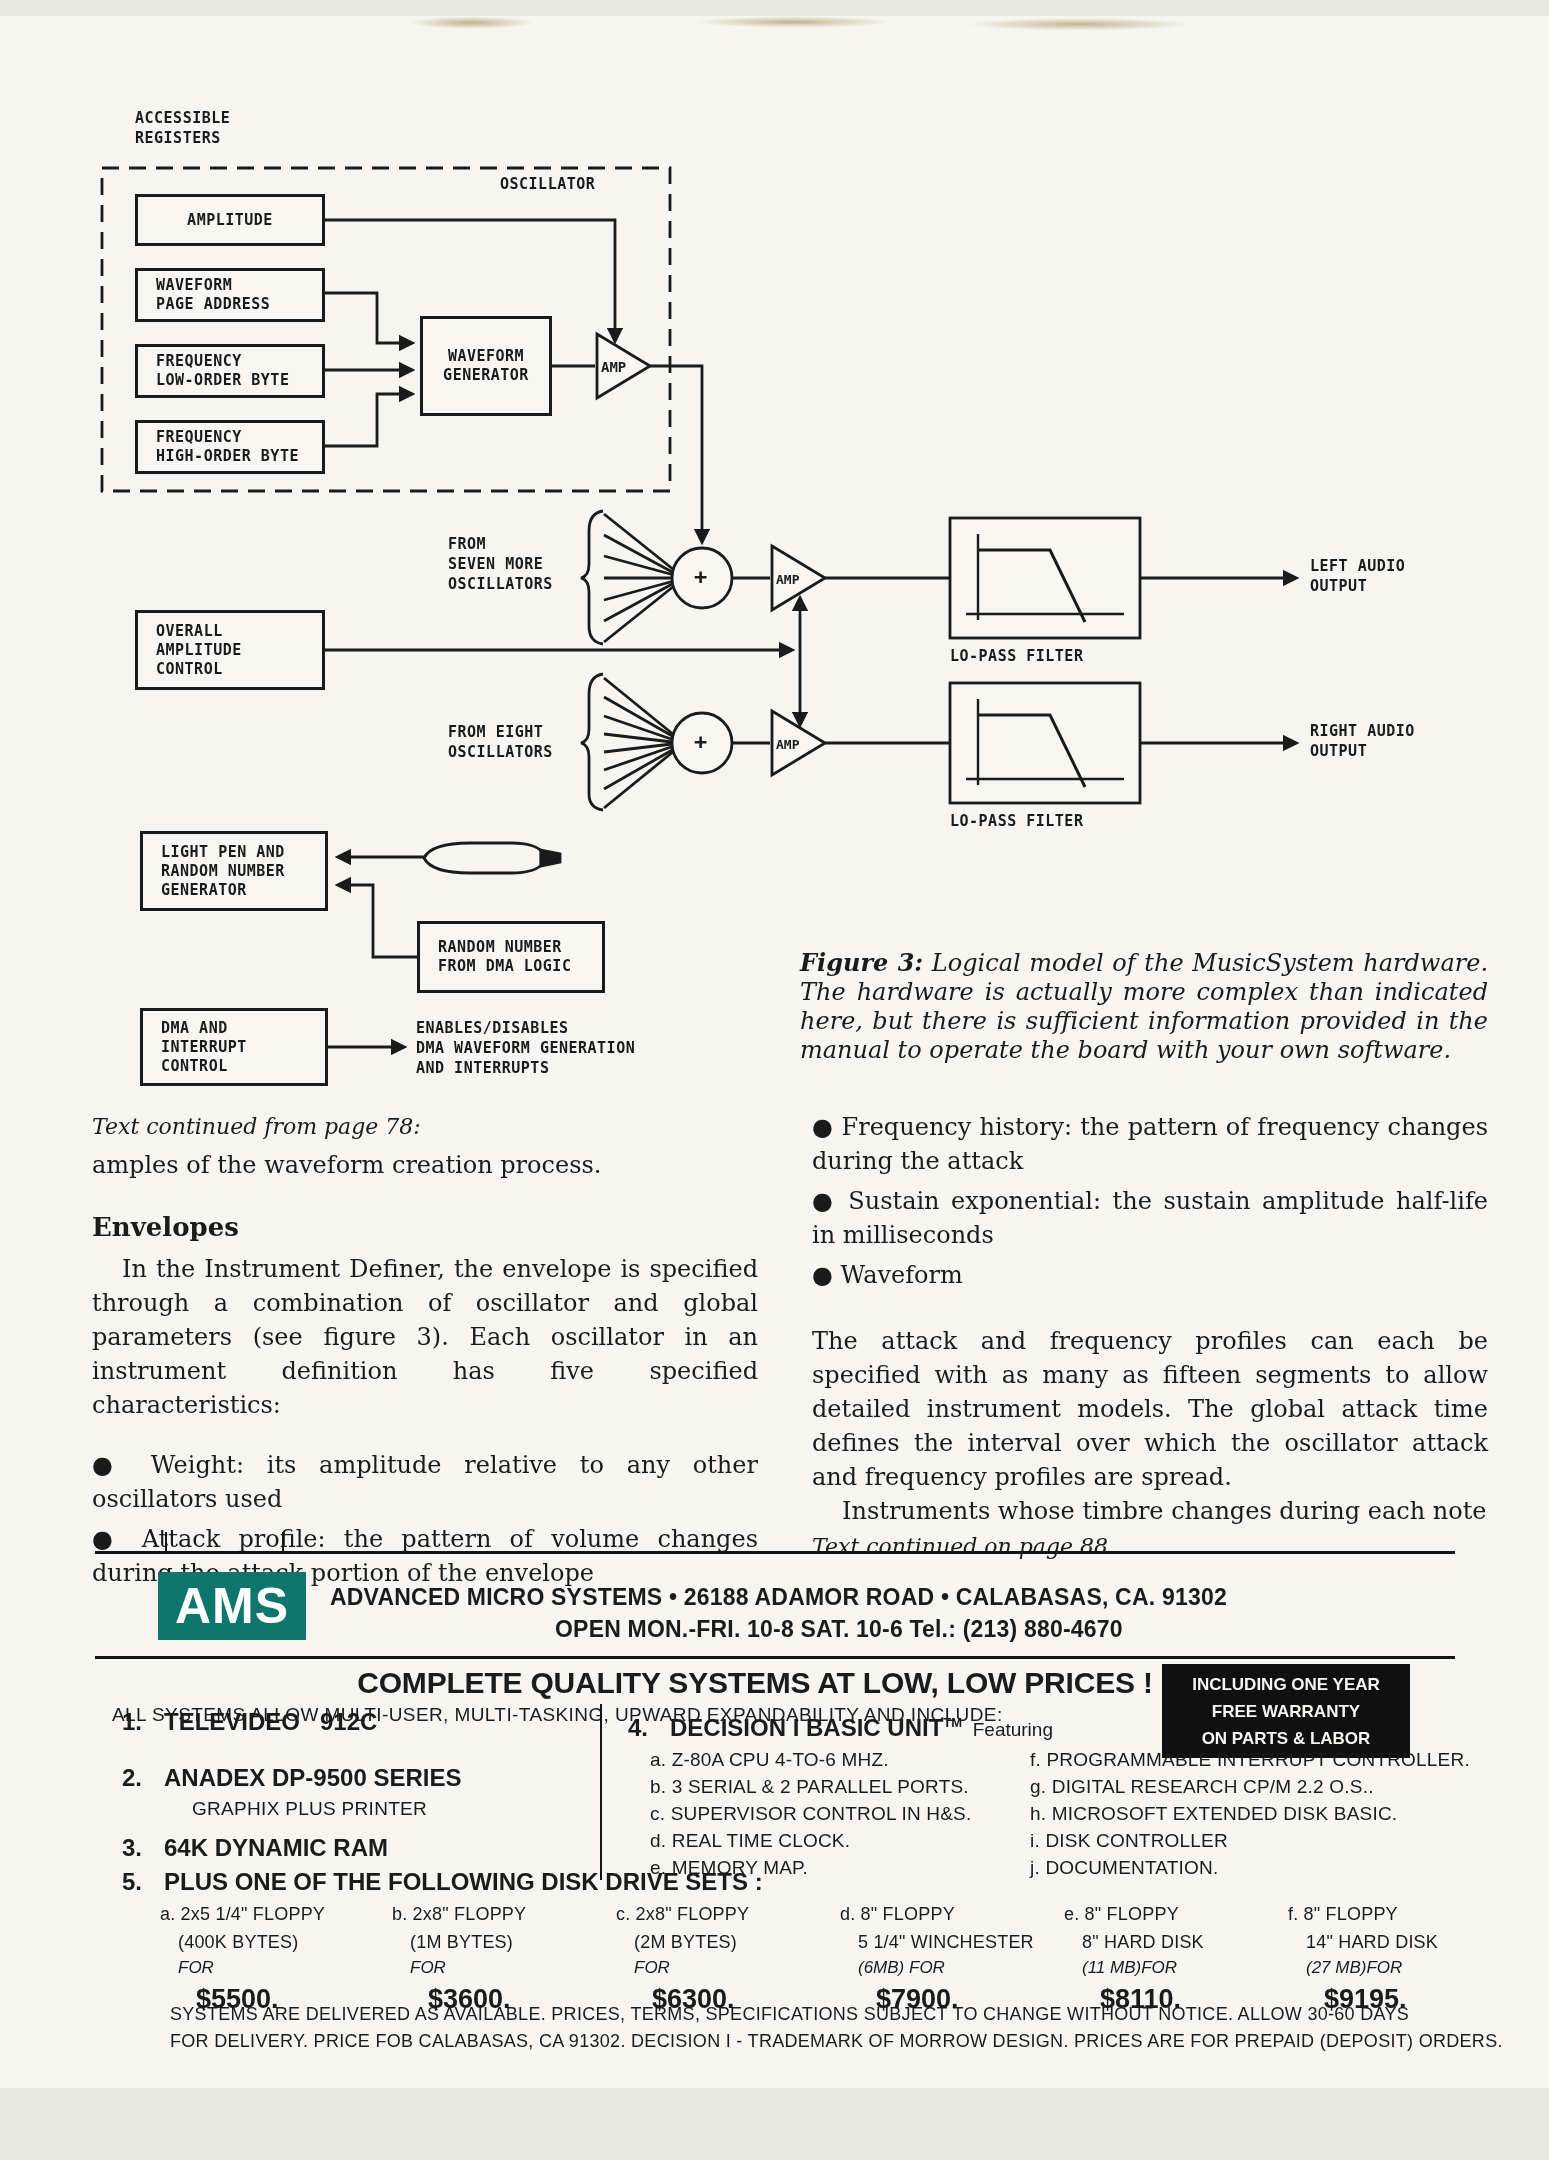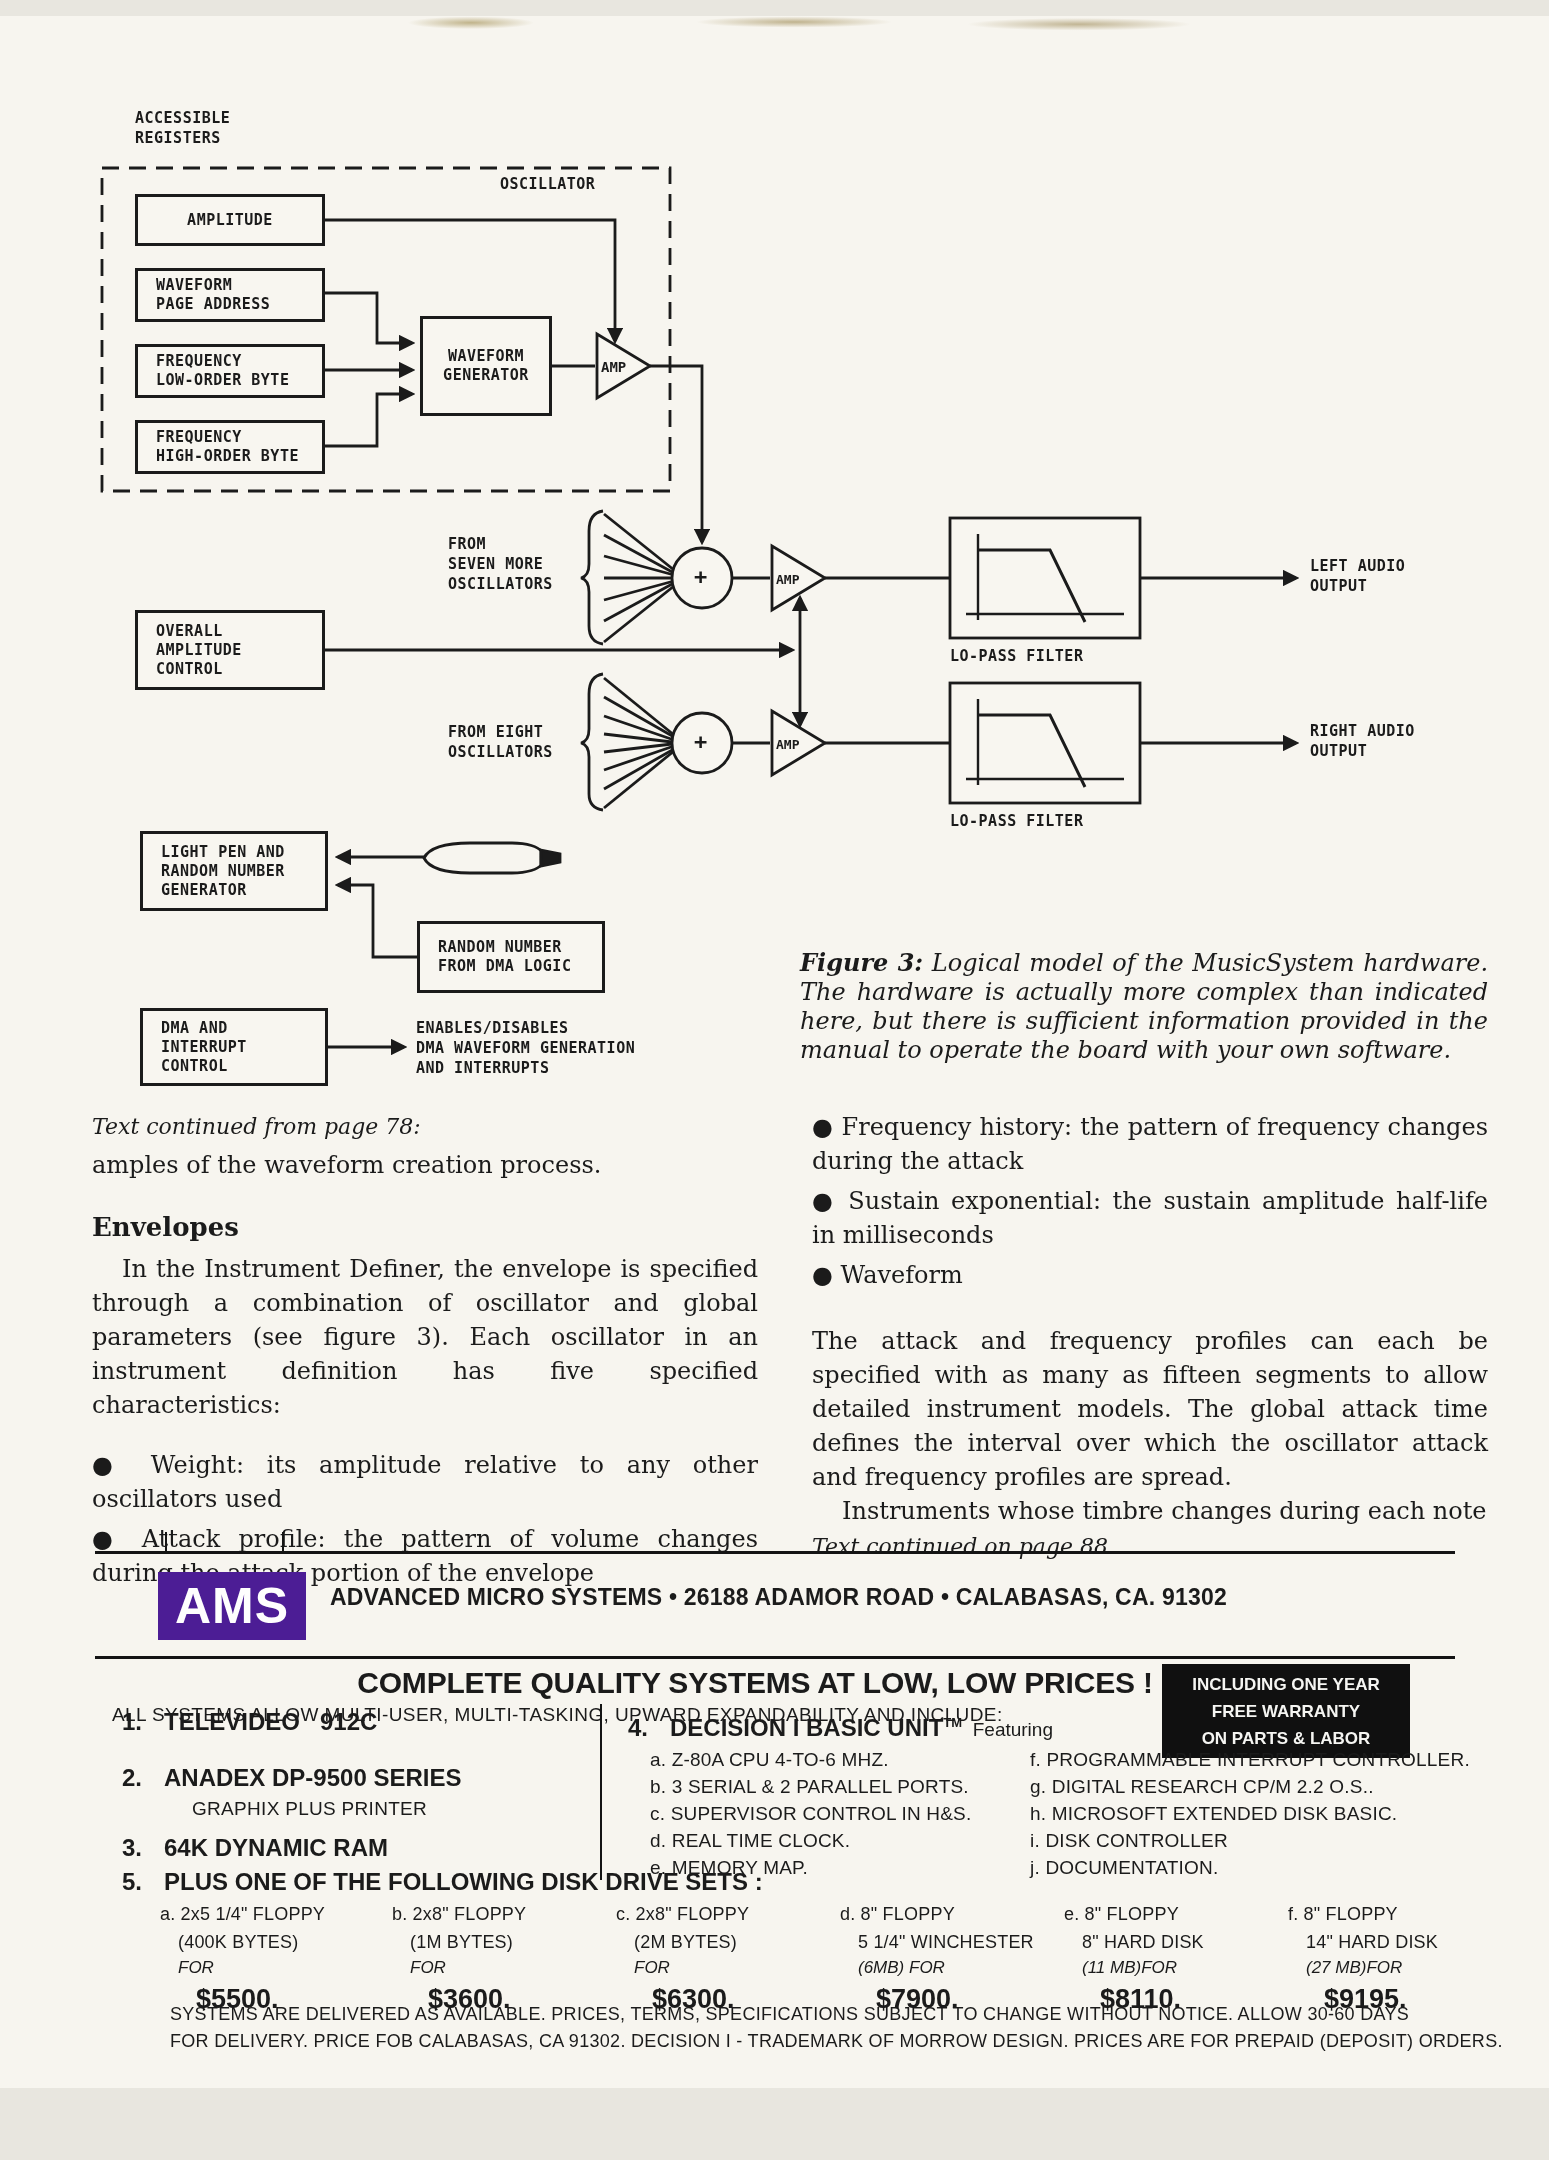--- a/index.html
+++ b/index.html
@@ -24,21 +24,21 @@
   .indent{text-indent:30px;}
   .bullet1{margin-top:26px !important;}
   .bullet{margin-top:6px !important;}
   .gap-par{margin-top:32px !important;}
   .cont-on{font-style:italic;font-size:22px;text-align:left;margin-top:2px !important;}
   .caption{position:absolute;font-family:"DejaVu Serif",serif;font-style:italic;font-size:24px;
            line-height:29px;text-align:justify;}
   .caption b{font-style:italic;font-weight:bold;}
   
   .rule{position:absolute;background:#141414;}
-  .ad-logo{position:absolute;background:#4c1d95;color:#fefefe;display:flex;align-items:center;justify-content:center;
+  .ad-logo{position:absolute;background:#0f766e;color:#fefefe;display:flex;align-items:center;justify-content:center;
            font:bold 50px "Liberation Sans",sans-serif;letter-spacing:1px;}
   .ad-addr{position:absolute;font-weight:bold;font-size:23px;letter-spacing:.2px;}
   .ad-head{position:absolute;font-weight:bold;font-size:30px;letter-spacing:-.2px;text-align:center;}
   .warranty{position:absolute;background:#101010;color:#f5f5f2;text-align:center;
             font:bold 17px "Liberation Sans",sans-serif;line-height:27px;white-space:pre-line;
             padding-top:7px;box-sizing:border-box;}
   .subhead{position:absolute;font-size:19px;letter-spacing:.4px;}
   .ad-item{position:absolute;font-weight:bold;font-size:24px;}
   .ad-item .num{display:inline-block;width:42px;}
   .ad-item .ttl{white-space:pre;}
@@ -202,20 +202,21 @@
     <p class="indent">Instruments whose timbre changes during each note</p>
     <p class="cont-on">Text continued on page 88</p>
   </div>
 
   <div class="rule" style="left:165px;top:1516px;width:2px;height:19px;"></div>
   <div class="rule" style="left:282px;top:1516px;width:2px;height:19px;"></div>
   <div class="rule" style="left:95px;top:1535px;width:1360px;height:3px;"></div>
 
   <div class="ad-logo" style="left:158px;top:1556px;width:148px;height:68px;">AMS</div>
   <div class="ad-addr" style="left:330px;top:1568px;">ADVANCED MICRO SYSTEMS • 26188 ADAMOR ROAD • CALABASAS, CA. 91302</div>
+  <div class="ad-addr" style="left:555px;top:1600px;">OPEN MON.-FRI. 10-8 SAT. 10-6    Tel.: (213) 880-4670</div>
   <div class="rule" style="left:95px;top:1640px;width:1360px;height:3px;"></div>
 
   <div class="ad-head" style="left:300px;top:1650px;width:910px;">COMPLETE QUALITY SYSTEMS AT LOW, LOW PRICES !</div>
   <div class="warranty" style="left:1162px;top:1648px;width:248px;height:94px;">INCLUDING ONE YEAR
 FREE WARRANTY
 ON PARTS &amp; LABOR</div>
   <div class="subhead" style="left:112px;top:1688px;">ALL SYSTEMS ALLOW MULTI-USER, MULTI-TASKING, UPWARD EXPANDABILITY AND INCLUDE:</div>
 
   <div class="ad-item" style="left:122px;top:1692px;">
     <span class="num">1.</span><span class="ttl">TELEVIDEO   912C</span>

